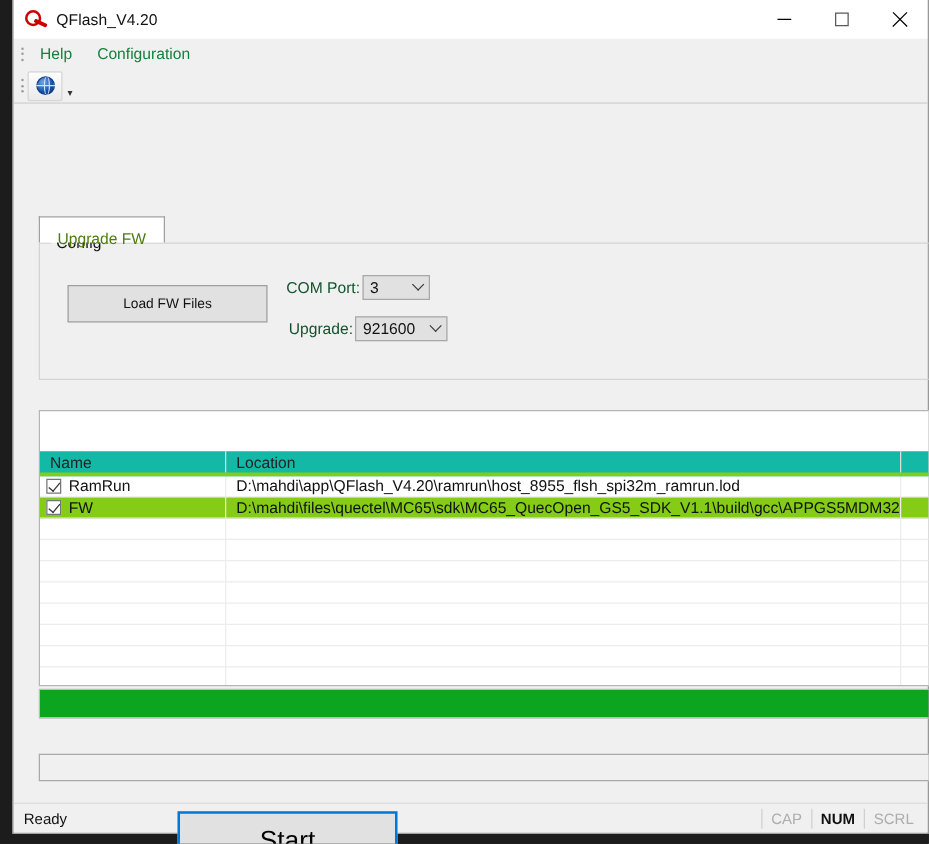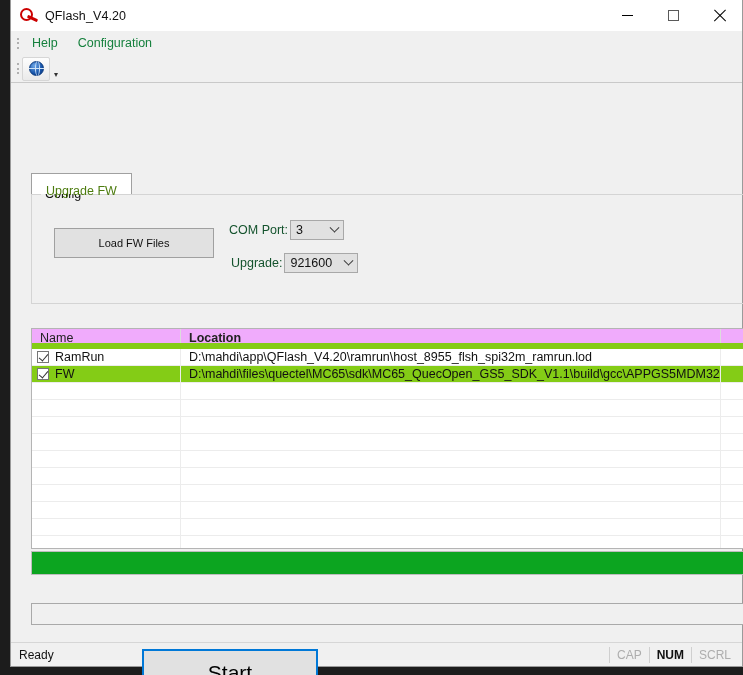--- a/index.html
+++ b/index.html
@@ -270,33 +270,34 @@
   .filelist {
     position: absolute;
     left: 20px; top: 245px;
     width: 713px; height: 221px;
     background: #ffffff;
     border: 1px solid #b4b4b4;
     overflow: hidden;
   }
   .lhead {
     height: 20px;
-    background: #f0abfc;
-    border-bottom: 6px solid #84cc16;
-    display: flex;
-    position: relative;
+    background: #14b8a6;
+    border-bottom: 3px solid #84cc16;
+    display: flex;
+    position: relative;
+    margin-top: 32px;
   }
   .lhead .hcell {
     font-size: 12.5px;
     color: #222;
     padding: 2px 0 0 8px;
     cursor: default;
   }
   .lhead .hcell.c1 { width: 149px; border-right: 1px solid #dcdcdc; }
-  .lhead .hcell.c2 { width: 540px; border-right: 1px solid #dcdcdc; font-weight: bold; }
+  .lhead .hcell.c2 { width: 540px; border-right: 1px solid #dcdcdc; }
   .lhead .hcell.c3 { flex: 1 1 auto; }
 
   .lrow {
     height: 17px;
     display: flex;
     align-items: center;
     border-bottom: 1px solid #ececec;
   }
   .lrow.alt { background: #84cc16; }
   .lrow .cell1 {

